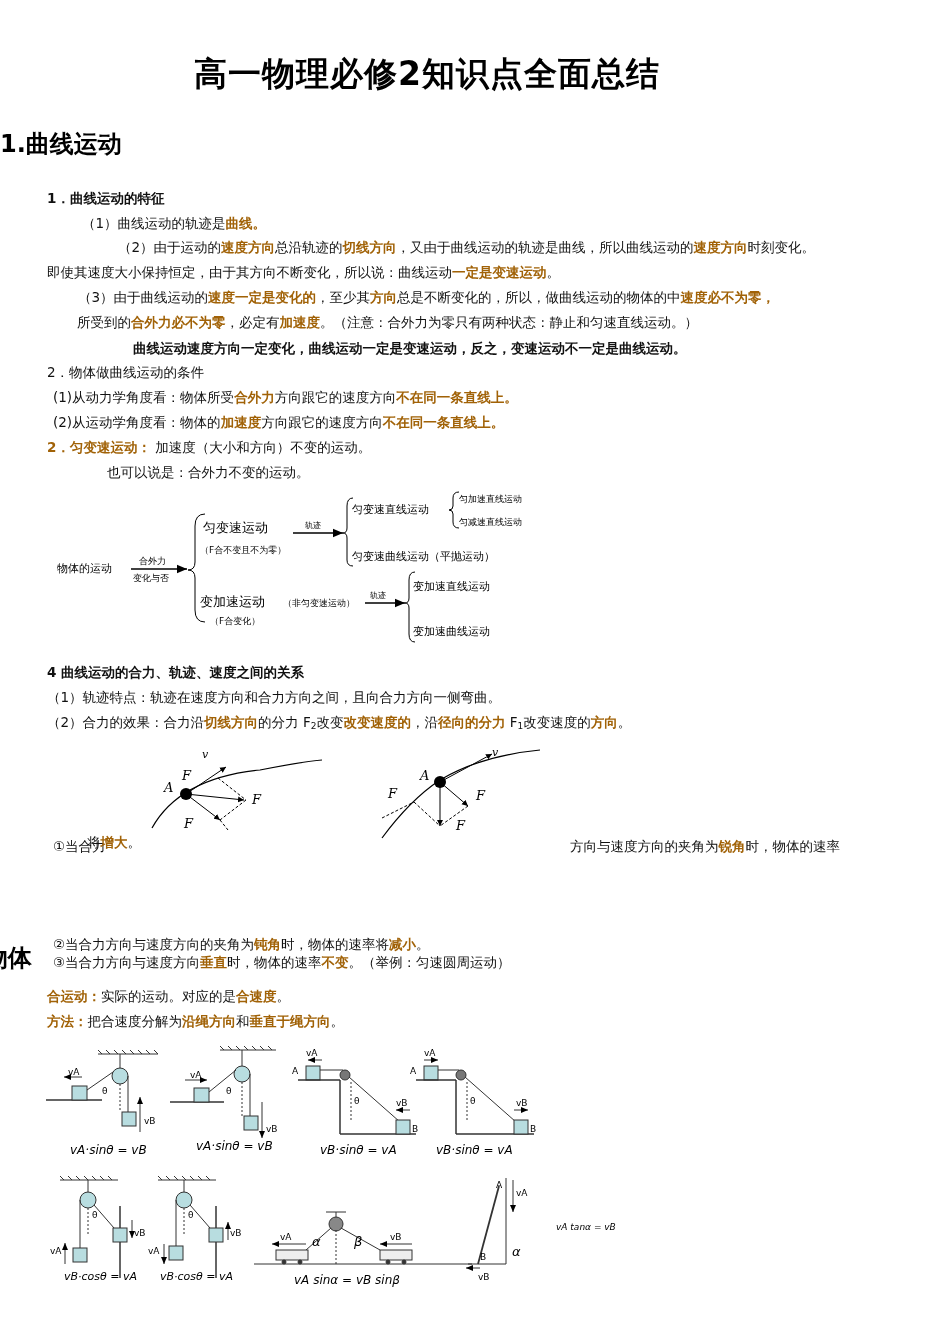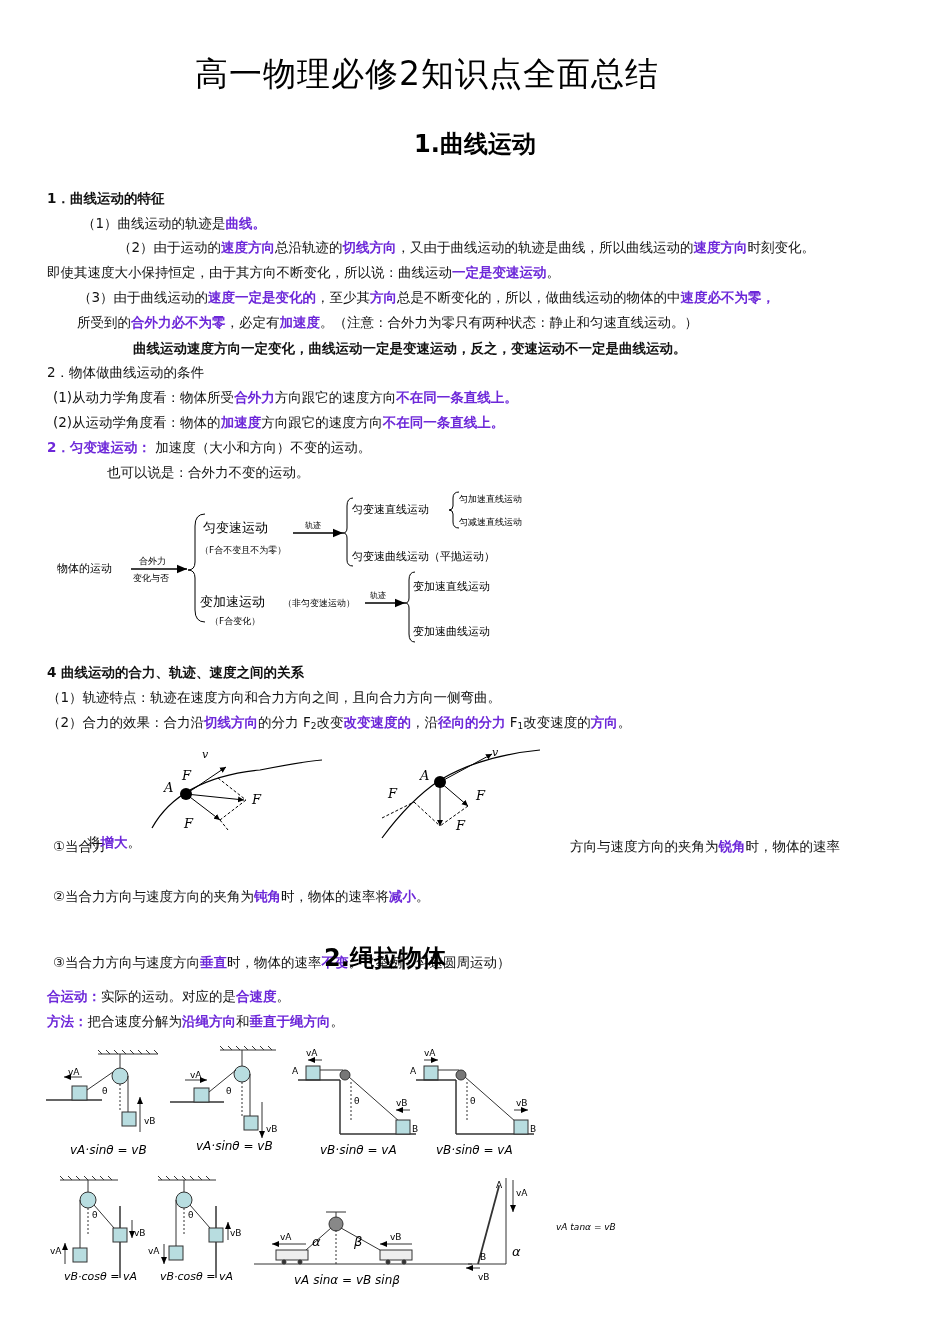--- a/index.html
+++ b/index.html
@@ -1,22 +1,22 @@
 <!DOCTYPE html>
 <html><head>
 <meta charset="utf-8">
 <style>
   html, body { margin:0; padding:0; background:#ffffff; }
   body { width:950px; height:1344px; position:relative; overflow:hidden;
          font-family:"DejaVu Sans", "Liberation Sans", sans-serif; color:#000; }
   .abs { position:absolute; }
-  .title { left:0; width:854px; top:52px; text-align:center; font-size:33px; font-weight:normal; letter-spacing:1px; }
-  .h2 { left:0; width:950px; text-align:center; font-size:24px; font-weight:bold; }
+  .title { left:0; width:854px; top:52px; text-align:center; font-size:33px; font-weight:bold; letter-spacing:1px; }
+  .h2 { left:0; width:950px; font-size:24px; font-weight:bold; }
   .line { position:absolute; left:47px; font-size:13.5px; line-height:20px; white-space:nowrap; color:#111; }
-  .line b { font-weight:bold; color:#6d28d9; }
+  .line b { font-weight:bold; color:#a16207; }
   .sub { font-size:9px; vertical-align:-2px; }
   svg text { font-family:"DejaVu Sans", sans-serif; }
   .ser { font-family:"DejaVu Serif", serif; font-style:italic; }
 </style>
 </head>
 <body>
 
 <div class="abs title">高一物理必修2知识点全面总结</div>
 <div class="abs h2" style="top:128px;">1.曲线运动</div>
 
@@ -123,21 +123,21 @@
   <text class="ser" x="316" y="90" font-size="13">F</text>
 </svg>
 
 <div class="line" style="top:836px;left:53px;">①当合力</div>
 <div class="line" style="top:836px;left:570px;">
   <span>方向与速度方向的夹角为</span><b>锐角</b><span>时，物体的速率</span>
 </div>
 <div class="line" style="top:832px;margin-left:40px;">
   <span>将</span><b>增大</b><span>。</span>
 </div>
-<div class="line" style="top:886px;left:53px;">
+<div class="line" style="top:934px;left:53px;">
   <span>②当合力方向与速度方向的夹角为</span><b>钝角</b><span>时，物体的速率将</span><b>减小</b><span>。</span>
 </div>
 <div class="line" style="top:911px;left:53px;margin-top:41px;">
   <span>③当合力方向与速度方向</span><b>垂直</b><span>时，物体的速率</span><b>不变</b><span>。（举例：匀速圆周运动）</span>
 </div>
 
 <div class="abs h2" style="top:942px;left:-90px;">2.绳拉物体</div>
 <div class="line" style="top:986px;">
   <b>合运动：</b><span>实际的运动。对应的是</span><b>合速度</b><span>。</span>
 </div>

